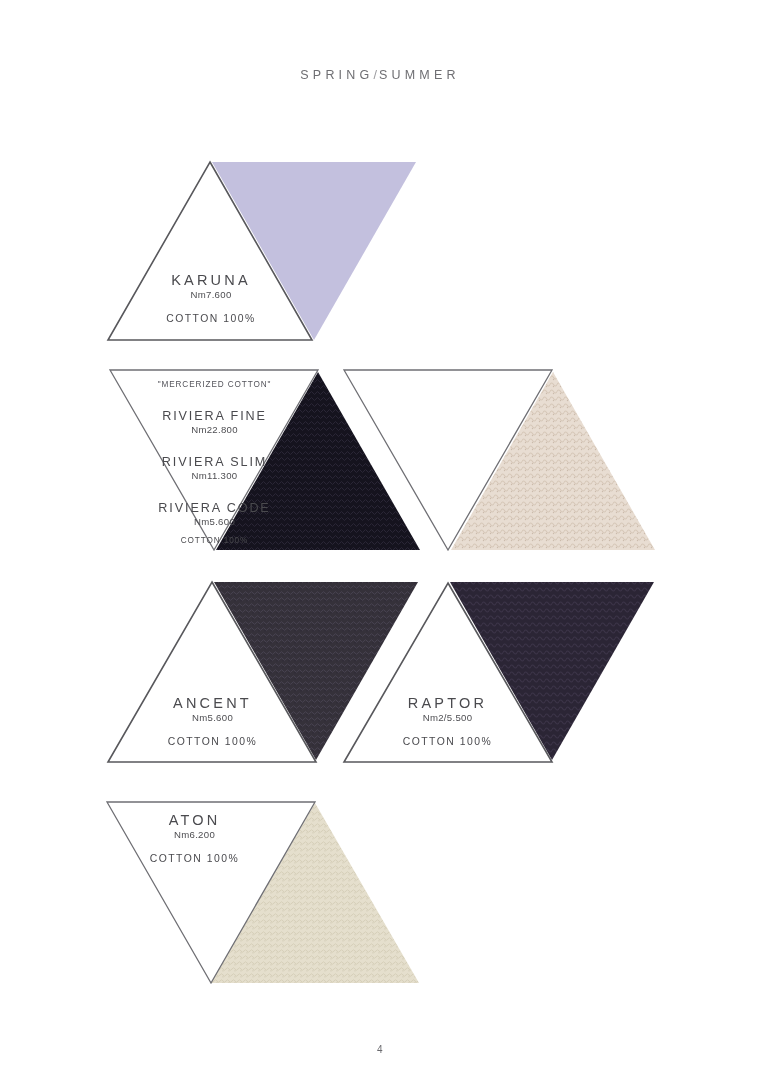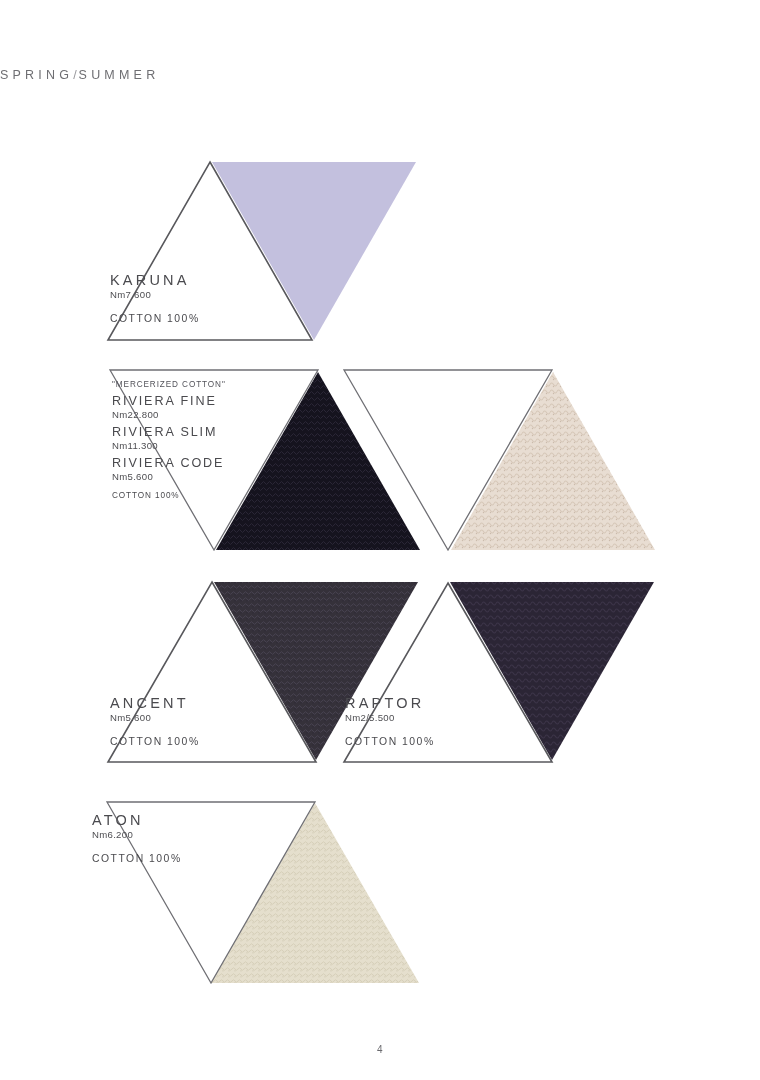--- a/index.html
+++ b/index.html
@@ -4,57 +4,57 @@
 <style>
   html,body{margin:0;padding:0;}
   body{
     width:760px;height:1080px;background:#ffffff;
     font-family:"Liberation Sans","DejaVu Sans",sans-serif;
     color:#3a3a3a;overflow:hidden;position:relative;
   }
   .page{position:absolute;inset:0;}
 
   
-  .header{position:absolute;top:68px;left:0;width:760px;}
+  .header{position:absolute;top:68px;left:0;width:760px;text-align:center;}
   .header .season{
     font-size:12.5px;letter-spacing:4.2px;color:#6e6e72;
     font-weight:400;white-space:nowrap;
   }
   .header .slash{letter-spacing:2px;color:#9a9a9e;}
   .header .year{
     font-size:11px;letter-spacing:1.2px;color:#5d5d61;margin-top:3px;
   }
 
   
   .tri{position:absolute;}
   .tri svg{display:block;overflow:visible;}
   .shape-fill{stroke:none;}
   .shape-outline{fill:#ffffff;stroke:#58585c;stroke-width:1.6;}
   .shape-outline.thin{stroke:#6f6f74;stroke-width:1.3;}
 
   
-  .label{position:absolute;pointer-events:none;}
+  .label{position:absolute;text-align:center;pointer-events:none;}
   .name{
     font-size:14.5px;letter-spacing:3.2px;color:#4a4a4e;white-space:nowrap;
   }
   .name.sm{font-size:12.6px;letter-spacing:1.9px;}
   .count{
     font-size:9.6px;letter-spacing:.3px;color:#4e4e52;margin-top:1px;
     white-space:nowrap;
   }
   .comp{
     font-size:10.4px;letter-spacing:1.5px;color:#4a4a4e;white-space:nowrap;
   }
   .comp.sm{font-size:8.2px;letter-spacing:.9px;}
   .quote{
     font-size:8.2px;letter-spacing:.9px;color:#53535a;white-space:nowrap;
   }
   .gap{height:13px;}
   .gap-sm{height:9px;}
-  .rowline{margin-top:5px;}
+  .rowline{margin-top:20px;}
 
   
   .folio{
     position:absolute;left:0;width:760px;top:1044px;text-align:center;
     font-size:10px;color:#6a6a6e;letter-spacing:.5px;
   }
 </style>
 </head>
 <body>
 

